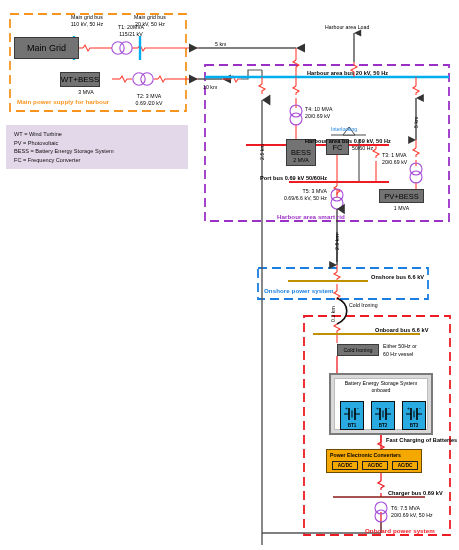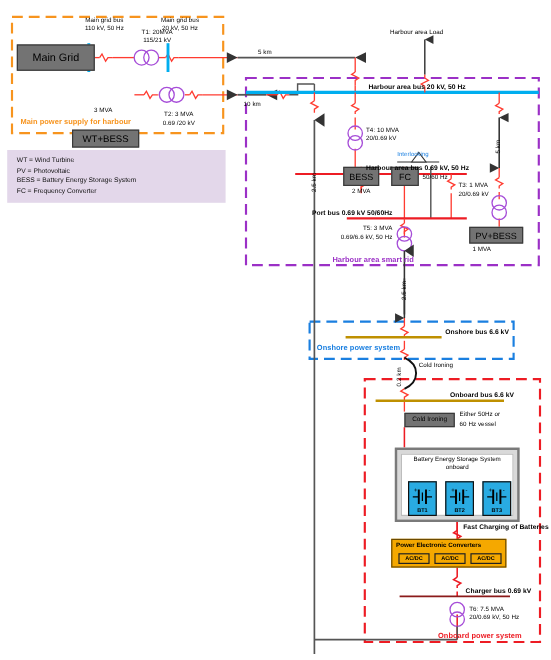--- a/index.html
+++ b/index.html
@@ -35,24 +35,24 @@
     position:absolute;
     background:#737373;
     border:1.1px solid #3a3a3a;
     display:flex;
     align-items:center;
     justify-content:center;
     color:#000;
     box-sizing:border-box;
   }
   #main-grid-box{left:14px;top:37px;width:65px;height:22px;font-size:9px;}
-  #wtbess-box{left:60px;top:72px;width:56px;height:15px;font-size:8px;margin-top:36px;}
-  #bess-box{left:286px;top:139px;width:30px;height:16px;font-size:7.5px;text-align:right;}
+  #wtbess-box{left:60px;top:72px;width:40px;height:15px;font-size:8px;}
+  #bess-box{left:286px;top:139px;width:30px;height:27px;font-size:7.5px;text-align:right;}
   #fc-box{left:326px;top:139px;width:23px;height:16px;font-size:7.5px;}
-  #pvbess-box{left:379px;top:189px;width:45px;height:14px;font-size:7.5px;margin-left:12px;}
+  #pvbess-box{left:379px;top:189px;width:45px;height:14px;font-size:7.5px;}
   #cold-ironing-box{left:337px;top:344px;width:42px;height:12px;font-size:5.4px;}
 
   
   #legend{
     position:absolute;left:6px;top:125px;width:182px;height:44px;
     background:#e3d7ea;
     padding:5px 0 0 8px;
     box-sizing:border-box;
   }
   #legend div{font-size:5.6px;color:#111;line-height:1.55;}

